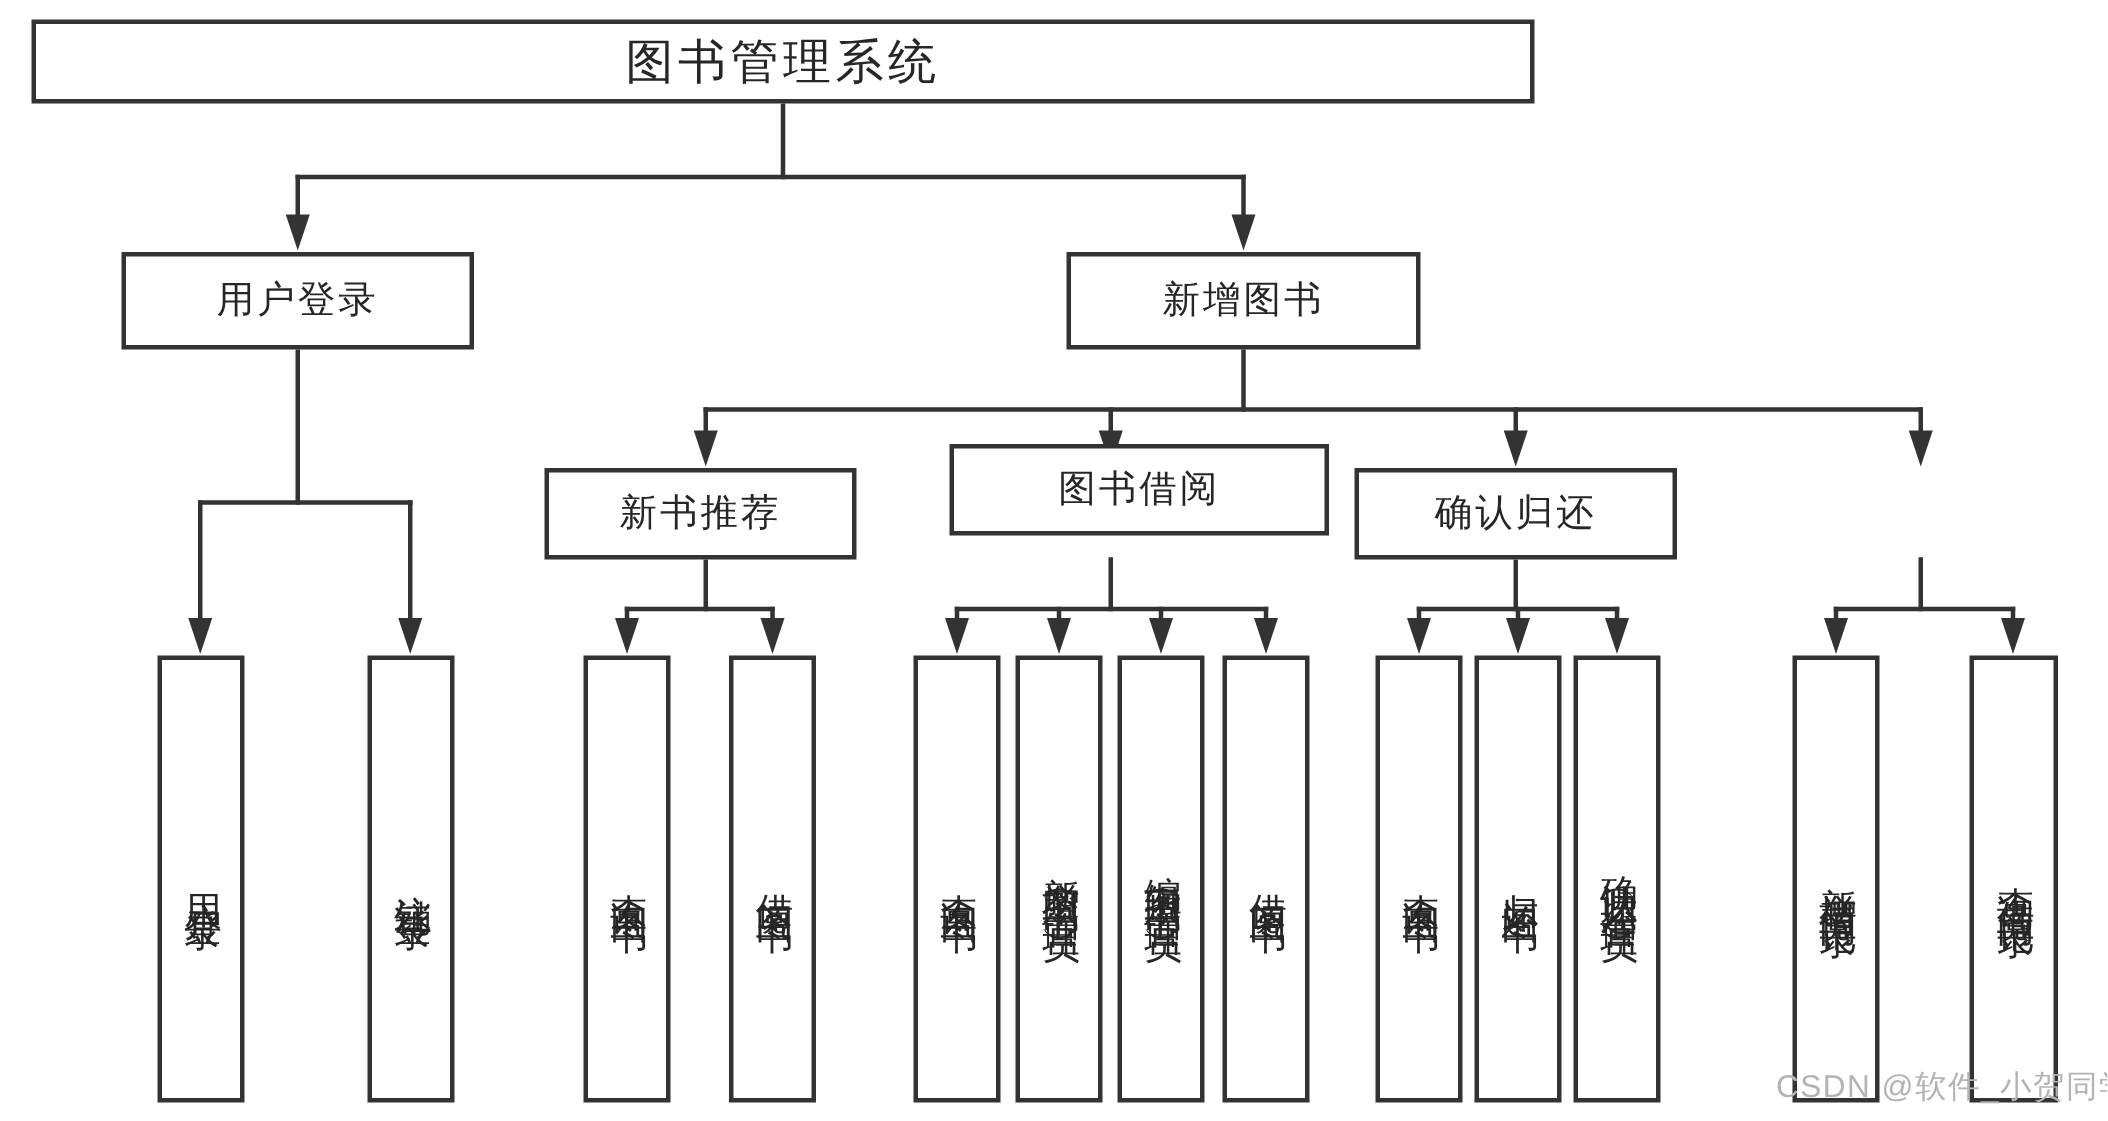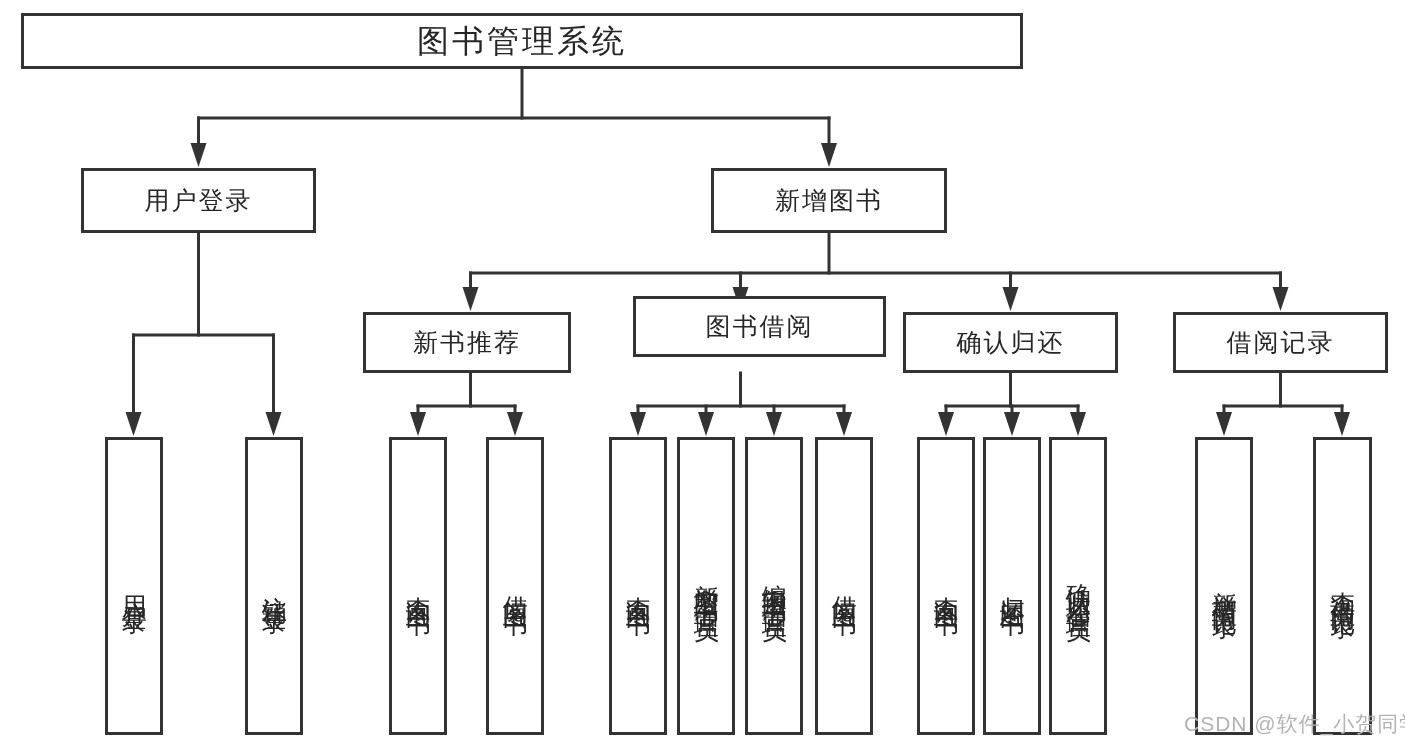--- a/index.html
+++ b/index.html
@@ -155,23 +155,20 @@
 
   <div class="node" style="left:363px;top:312px;width:208px;height:61px;">
     <span>新书推荐</span>
   </div>
   <div class="node" style="left:633px;top:296px;width:253px;height:61px;">
     <span>图书借阅</span>
   </div>
   <div class="node" style="left:903px;top:312px;width:215px;height:61px;">
     <span>确认归还</span>
   </div>
-  <div class="node" style="left:1173px;top:312px;width:215px;height:61px;">
-    <span>借阅记录</span>
-  </div>
 
   <div class="node-v" style="left:105px;top:437px;width:58px;height:298px;">
     <span class="vtext">用户登录</span>
   </div>
   <div class="node-v" style="left:245px;top:437px;width:58px;height:298px;">
     <span class="vtext">注销登录</span>
   </div>
 
   <div class="node-v" style="left:389px;top:437px;width:58px;height:298px;">
     <span class="vtext">查询图书</span>

